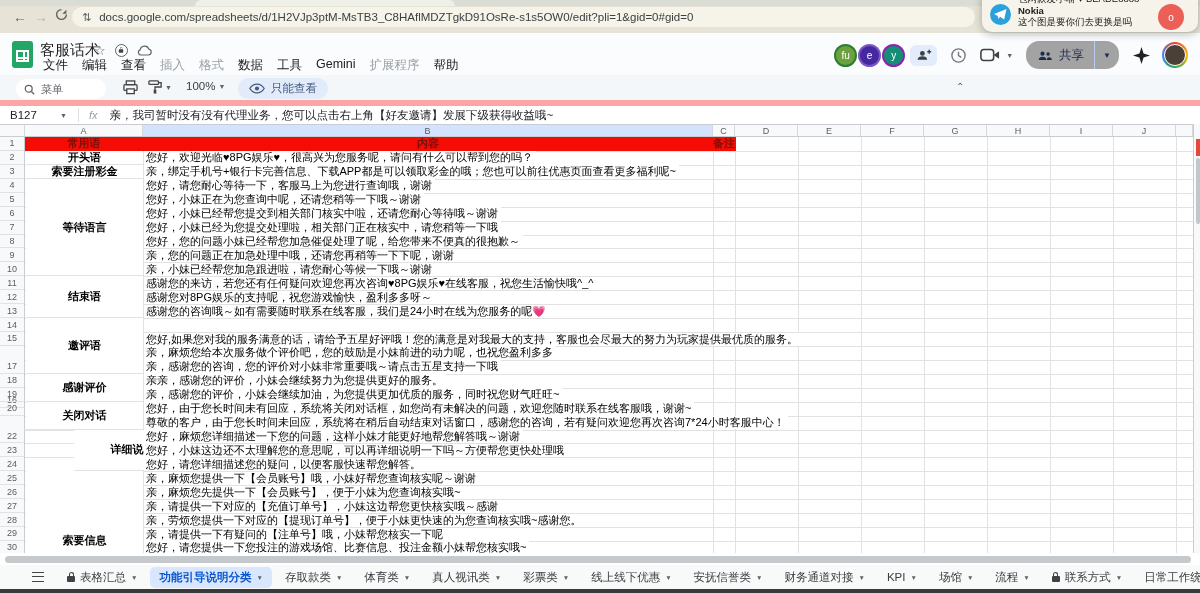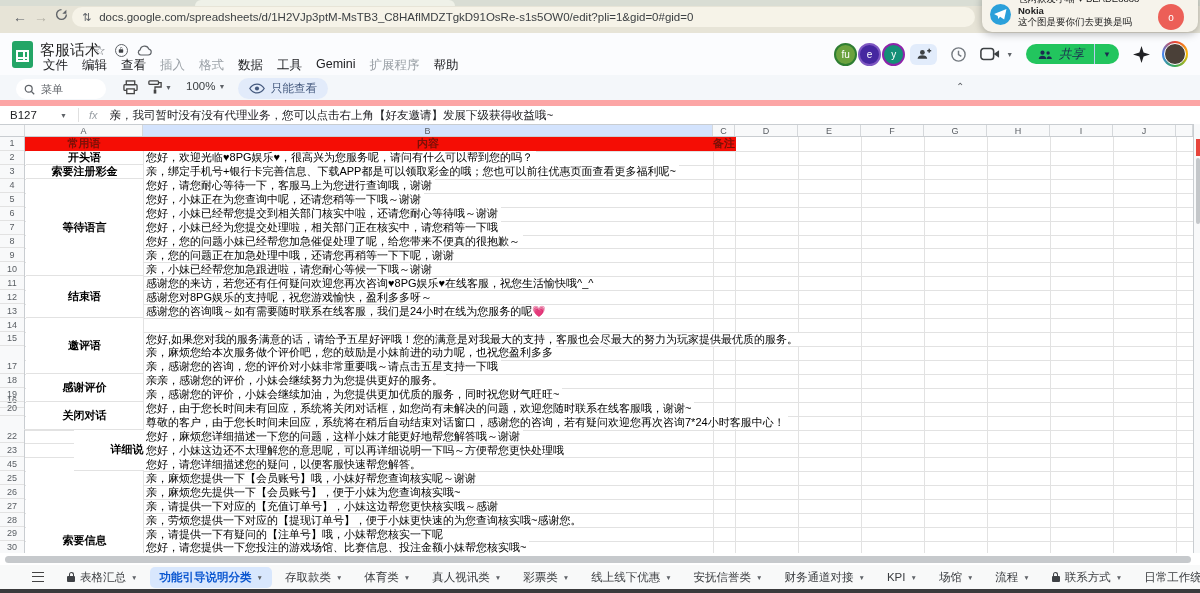--- a/index.html
+++ b/index.html
@@ -35,21 +35,21 @@
   .dtitle{left:40px;top:41px;font-size:15px;color:#1f1f1f;position:absolute;font-weight:500;}
   .titleicons{left:94px;top:43px;position:absolute;display:flex;gap:9px;align-items:center;color:#5f6368;}
   .menurow{left:36px;top:56px;position:absolute;display:flex;}
   .menurow span{font-size:12.5px;color:#202124;padding:1px 7px;border-radius:4px;cursor:default;}
   .menurow span.dis{color:#9aa0a6;}
   .rightcluster{position:absolute;right:12px;top:41px;display:flex;align-items:center;}
   .avatar{width:23px;height:23px;border-radius:50%;color:#fff;font-size:10px;display:flex;
           align-items:center;justify-content:center;margin-left:1px;box-sizing:border-box;}
   .padd{width:27px;height:21px;background:#e2ecfb;border-radius:6px;display:flex;align-items:center;justify-content:center;margin-left:5px;}
   .icx{margin-left:13px;display:flex;align-items:center;color:#3c4043;}
-  .sharepill{margin-left:13px;height:20px;background:#22c55e;border-radius:13px;display:flex;align-items:center;overflow:hidden;font-style:italic;}
+  .sharepill{margin-left:13px;height:28px;background:#a3a3a3;border-radius:13px;display:flex;align-items:center;overflow:hidden;}
   .shareL{display:flex;align-items:center;padding:0 10px 0 12px;gap:6px;font-size:12.5px;color:#1b2c4f;font-weight:500;}
   .shareR{border-left:1px solid #b9cdf0;padding:0 8px;font-size:8px;color:#1b2c4f;height:100%;display:flex;align-items:center;}
   .profile{width:26px;height:26px;border-radius:50%;margin-left:12px;
            background:conic-gradient(#ea4335,#fbbc04,#34a853,#4285f4,#ea4335);display:flex;align-items:center;justify-content:center;}
   .profile i{width:22px;height:22px;border-radius:50%;background:#4a4038;display:block;border:1px solid #fff;box-sizing:border-box;}
   
   .tbar{left:0;top:75px;width:1200px;height:25px;background:#f4f7fa;}
   .searchpill{left:16px;top:79px;width:90px;height:20px;background:#fff;border-radius:10px;position:absolute;
               display:flex;align-items:center;padding:0 8px;gap:6px;box-sizing:border-box;}
   .searchpill span{font-size:11px;color:#5f6368;}
@@ -310,21 +310,21 @@
           <div class="rnum" style="top: 181.09px; height: 13.93px;">14</div>
           <div class="rnum" style="top: 195.02px; height: 13.93px;">15</div>
           <div class="rnum" style="top: 208.95px; height: 13.93px; margin-top: 48px;">16</div>
           <div class="rnum" style="top: 222.88px; height: 13.93px;">17</div>
           <div class="rnum" style="top: 236.81px; height: 13.93px;">18</div>
           <div class="rnum" style="top: 250.74px; height: 13.93px;">19</div>
           <div class="rnum" style="top: 264.67px; height: 13.93px;">20</div>
           <div class="rnum" style="top: 278.6px; height: 13.93px; margin-left: 24px;">21</div>
           <div class="rnum" style="top: 292.53px; height: 13.93px;">22</div>
           <div class="rnum" style="top: 306.46px; height: 13.93px;">23</div>
-          <div class="rnum" style="top: 320.39px; height: 13.93px;">45</div>
+          <div class="rnum" style="top: 320.39px; height: 13.93px;">24</div>
           <div class="rnum" style="top: 334.32px; height: 13.93px;">25</div>
           <div class="rnum" style="top: 348.25px; height: 13.93px;">26</div>
           <div class="rnum" style="top: 362.18px; height: 13.93px;">27</div>
           <div class="rnum" style="top: 376.11px; height: 13.93px;">28</div>
           <div class="rnum" style="top: 390.04px; height: 13.93px;">29</div>
           <div class="rnum" style="top: 403.97px; height: 13.93px;">30</div>
         </div>
         <div class="hline" style="top: 13.93px;"></div>
         <div class="hline" style="top: 27.86px;"></div>
         <div class="hline" style="top: 41.79px;"></div>

